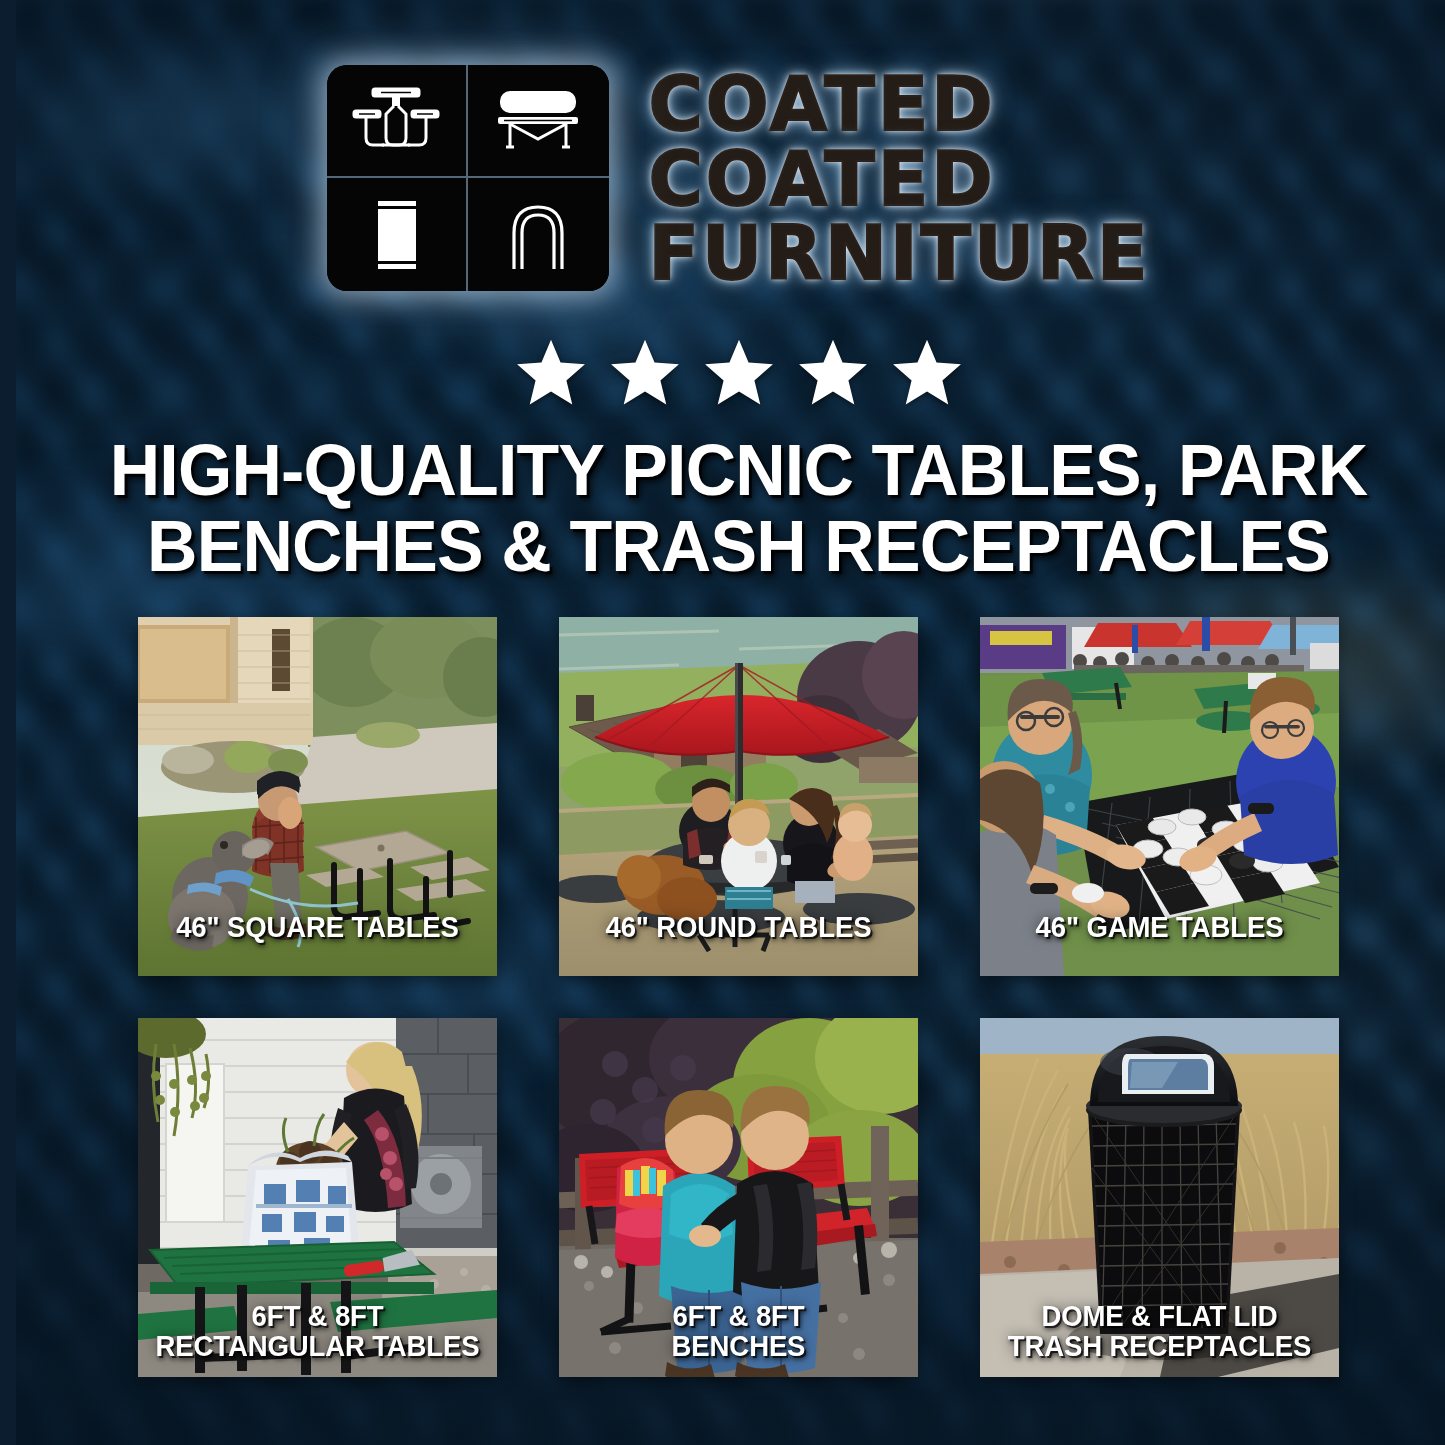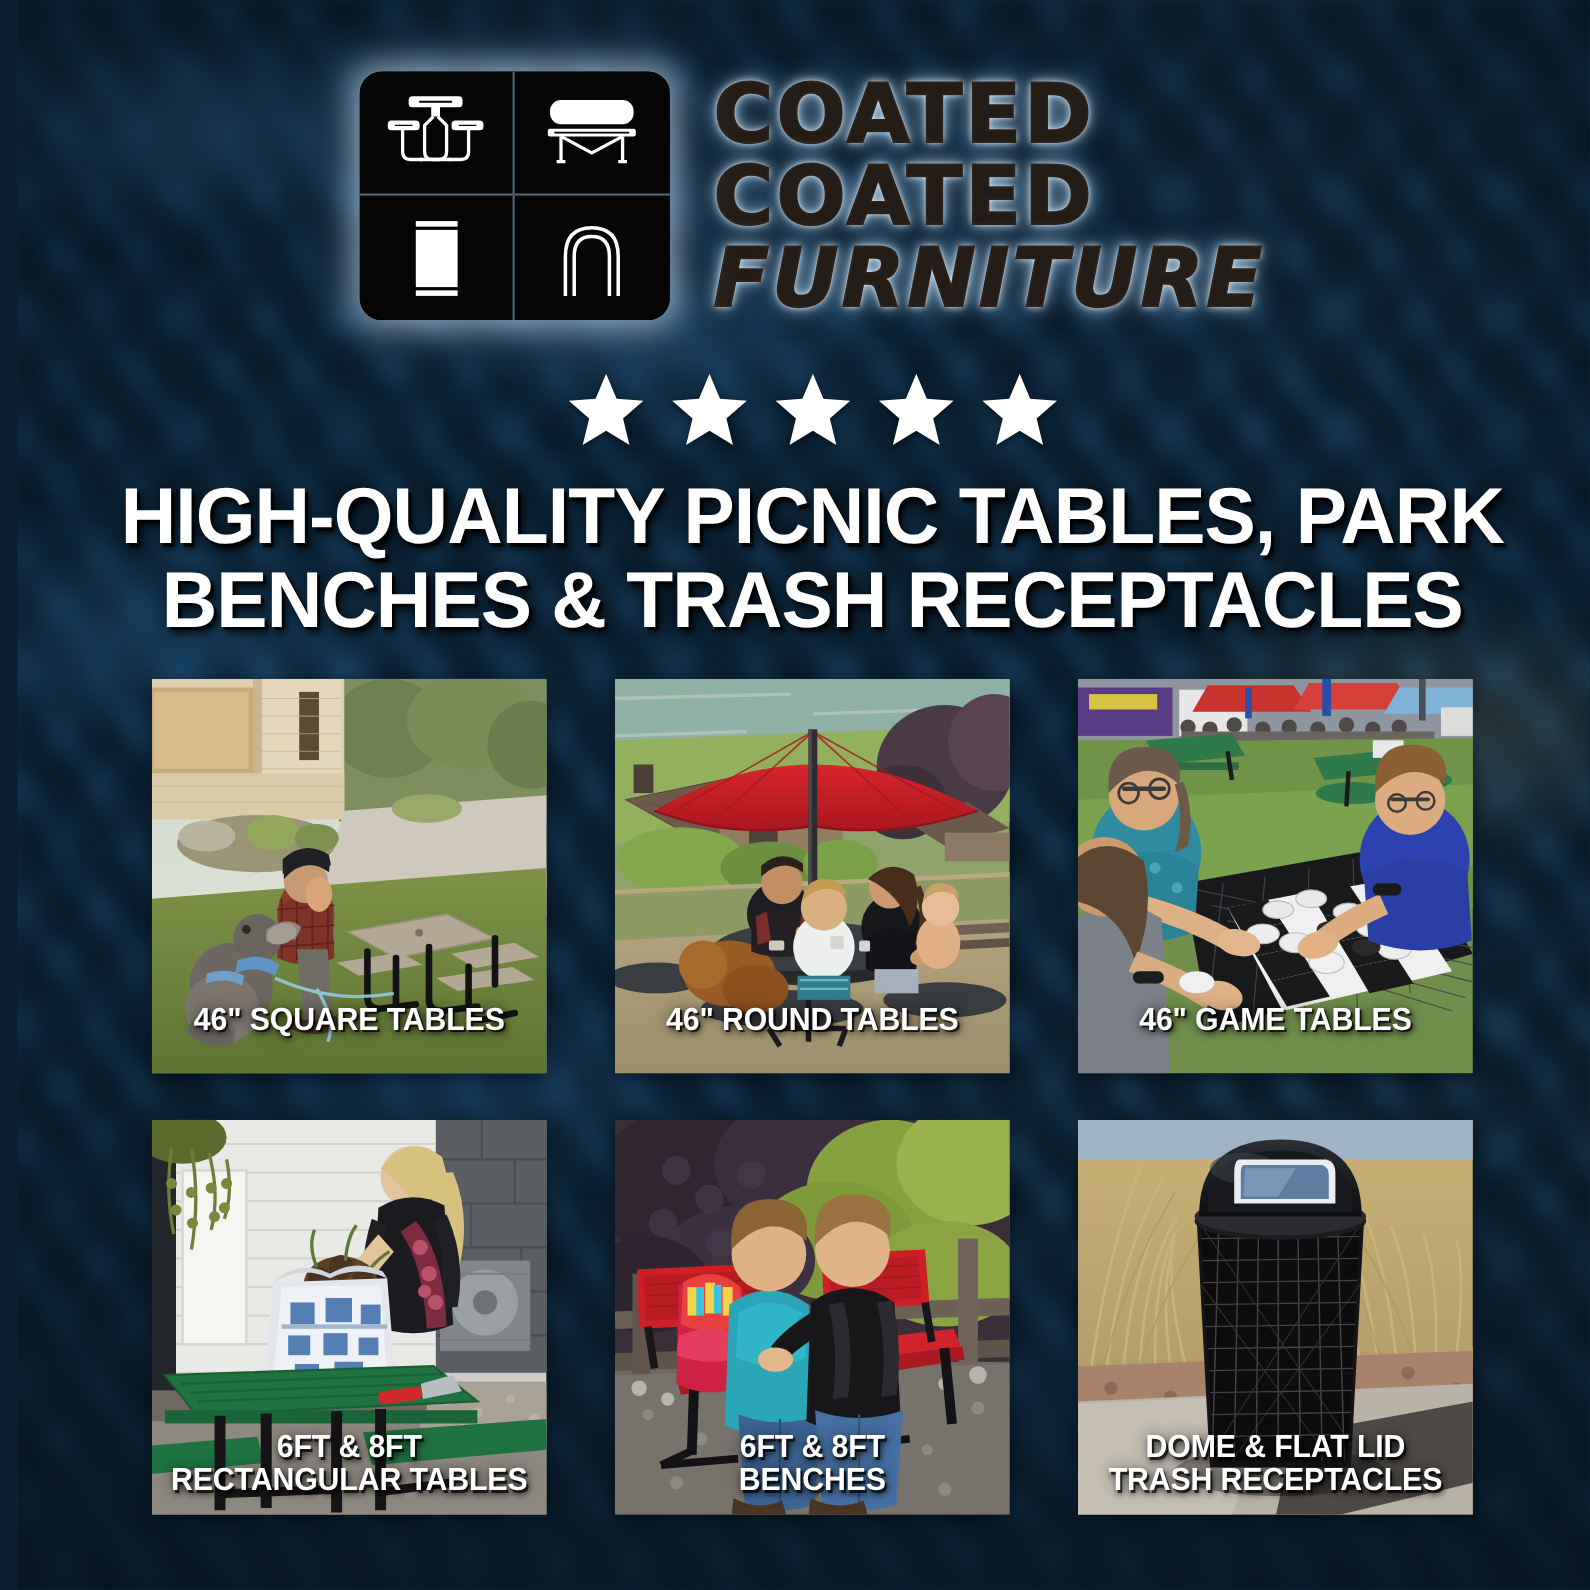--- a/index.html
+++ b/index.html
@@ -125,21 +125,21 @@
     -webkit-text-stroke: 2px #2b211a;
     text-shadow:
       0 0 2px #ffffff,
       0 0 6px rgba(235,246,255,.95),
       0 0 14px rgba(190,222,248,.85),
       0 0 26px rgba(140,185,225,.60);
     white-space: nowrap;
   }
   .brand-line.l1 { font-size: 74px; }
   .brand-line.l2 { font-size: 74px; }
-  .brand-line.l3 { font-size: 74px; font-style: italic; }
+  .brand-line.l3 { font-size: 74px; }
 
   
   .stars {
     position: absolute;
     left: 0; right: 0;
     top: 336px;
     display: flex;
     justify-content: center;
     align-items: center;
     gap: 20px;

